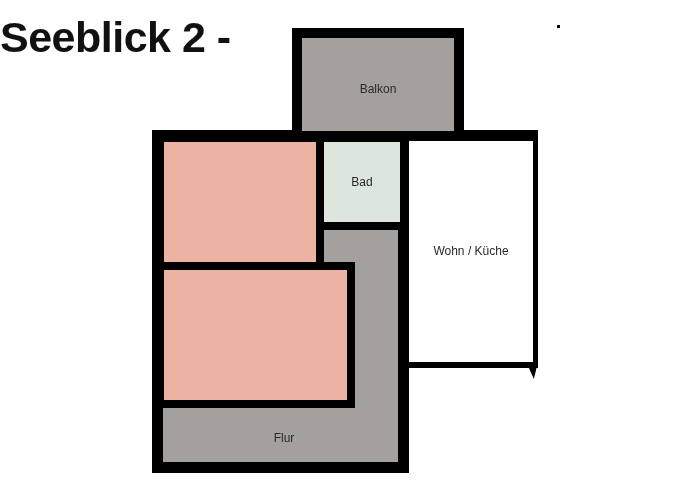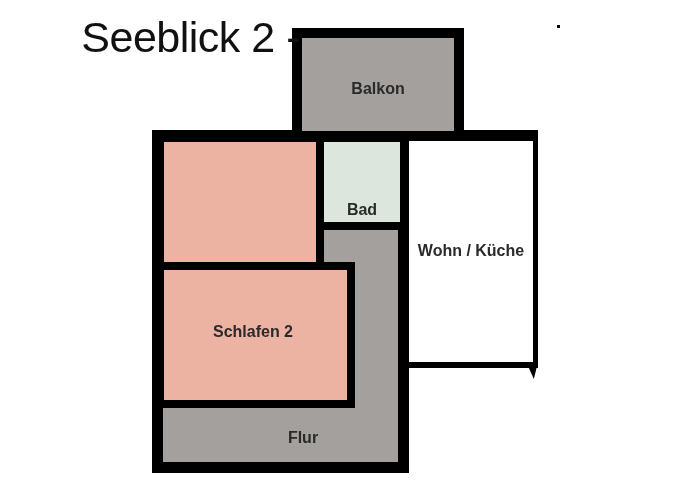--- a/index.html
+++ b/index.html
@@ -14,27 +14,28 @@
     height: 500px;
     background: #ffffff;
     overflow: hidden;
   }
   
   .plan-title {
     position: absolute;
     left: 0;
     top: 14px;
     width: 300px;
-    text-align: right;
+    text-align: left;
     font-size: 43px;
     line-height: 1.09;
     color: #111111;
     letter-spacing: -0.5px;
     z-index: 7;
     white-space: nowrap;
+    font-weight: bold;
   }
   
   .room, .building {
     position: absolute;
     box-sizing: border-box;
   }
   .building {
     left: 152px; top: 130px;
     width: 257px; height: 343px;
     border: 11px solid #000000;
@@ -85,32 +86,31 @@
     position: absolute;
     left: 557px; top: 25px;
     width: 3px; height: 3px;
     background: #000000;
     z-index: 1;
   }
   
   .room-label {
     position: absolute;
     transform: translate(-50%, -50%);
-    font-size: 16px;
+    font-size: 12px;
     color: #2a2a2a;
     white-space: nowrap;
     z-index: 6;
-    font-weight: bold;
   }
   .lbl-balkon    { left: 378px; top: 89px;  }
-  .lbl-bad       { left: 362px; top: 182px; margin-top: 28px; }
+  .lbl-bad       { left: 362px; top: 182px; }
   .lbl-schlafen1 { left: 239px; top: 203px; }
   .lbl-schlafen2 { left: 253px; top: 332px; }
   .lbl-wohn      { left: 471px; top: 251px; text-align: right; }
-  .lbl-flur      { left: 303px; top: 438px; }
+  .lbl-flur      { left: 284px; top: 438px; }
 </style>
 </head>
 <body>
 
 <div id="canvas">
 
   <div class="plan-title">
     <div>Seeblick 2 -</div>
   </div>
 
@@ -120,19 +120,18 @@
   <div class="building" style="background: rgb(163, 160, 158);"></div>
 
   <div class="room room-balkon" style="background: rgb(163, 160, 158);"></div>
 
   <div class="room room-schlafen1" style="background: rgb(236, 179, 163);"></div>
   <div class="room room-bad" style="background: rgb(220, 230, 220);"></div>
   <div class="room room-schlafen2" style="background: rgb(236, 179, 163);"></div>
 
   <span class="room-label lbl-balkon">Balkon</span>
   <span class="room-label lbl-bad">Bad</span>
-  <span class="room-label lbl-schlafen2">Schlafen 2</span>
   <span class="room-label lbl-wohn">Wohn / Küche</span>
   <span class="room-label lbl-flur">Flur</span>
 
   <div class="stray-dot"></div>
 
 </div>
 
 </body></html>

